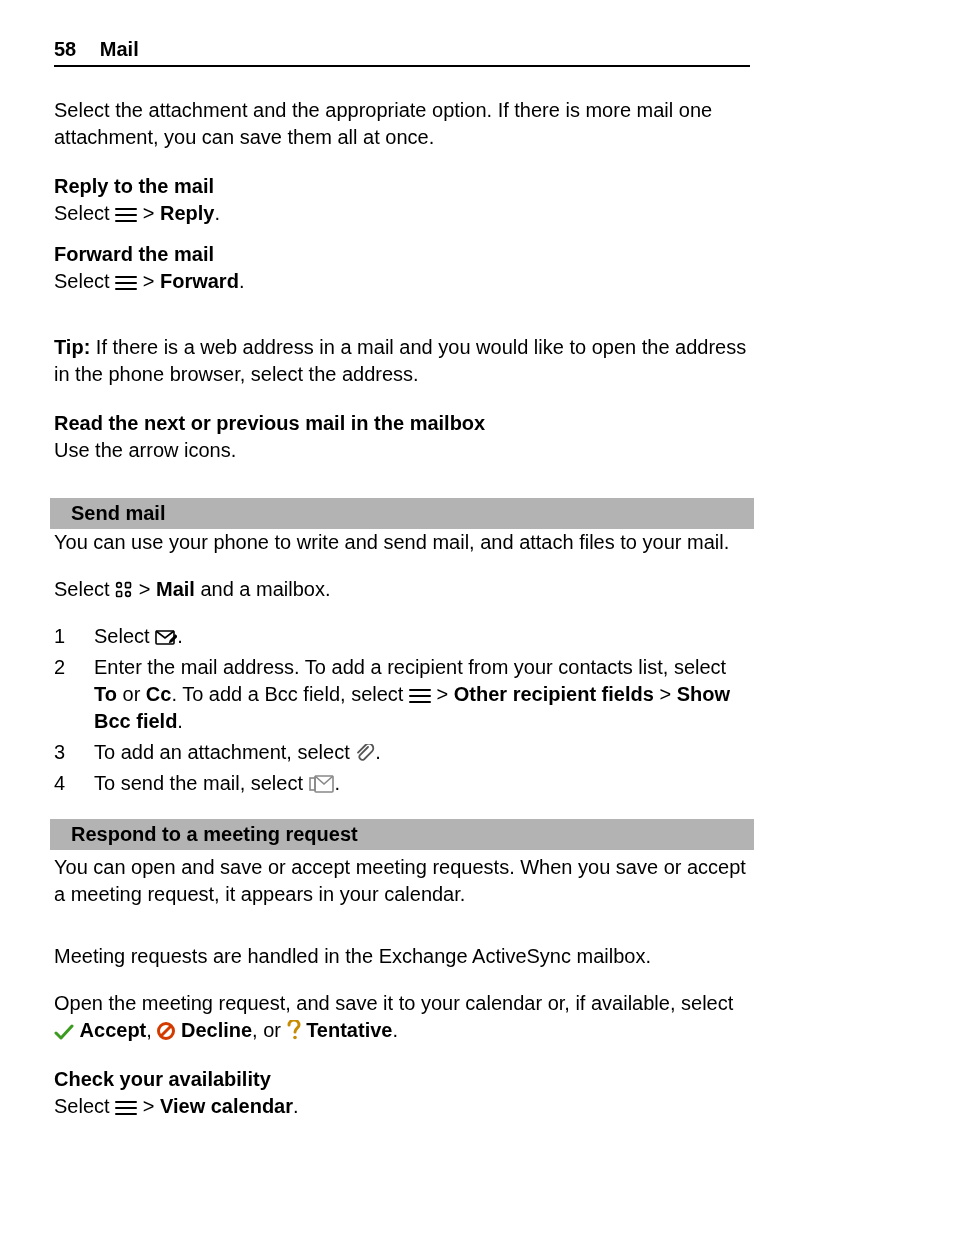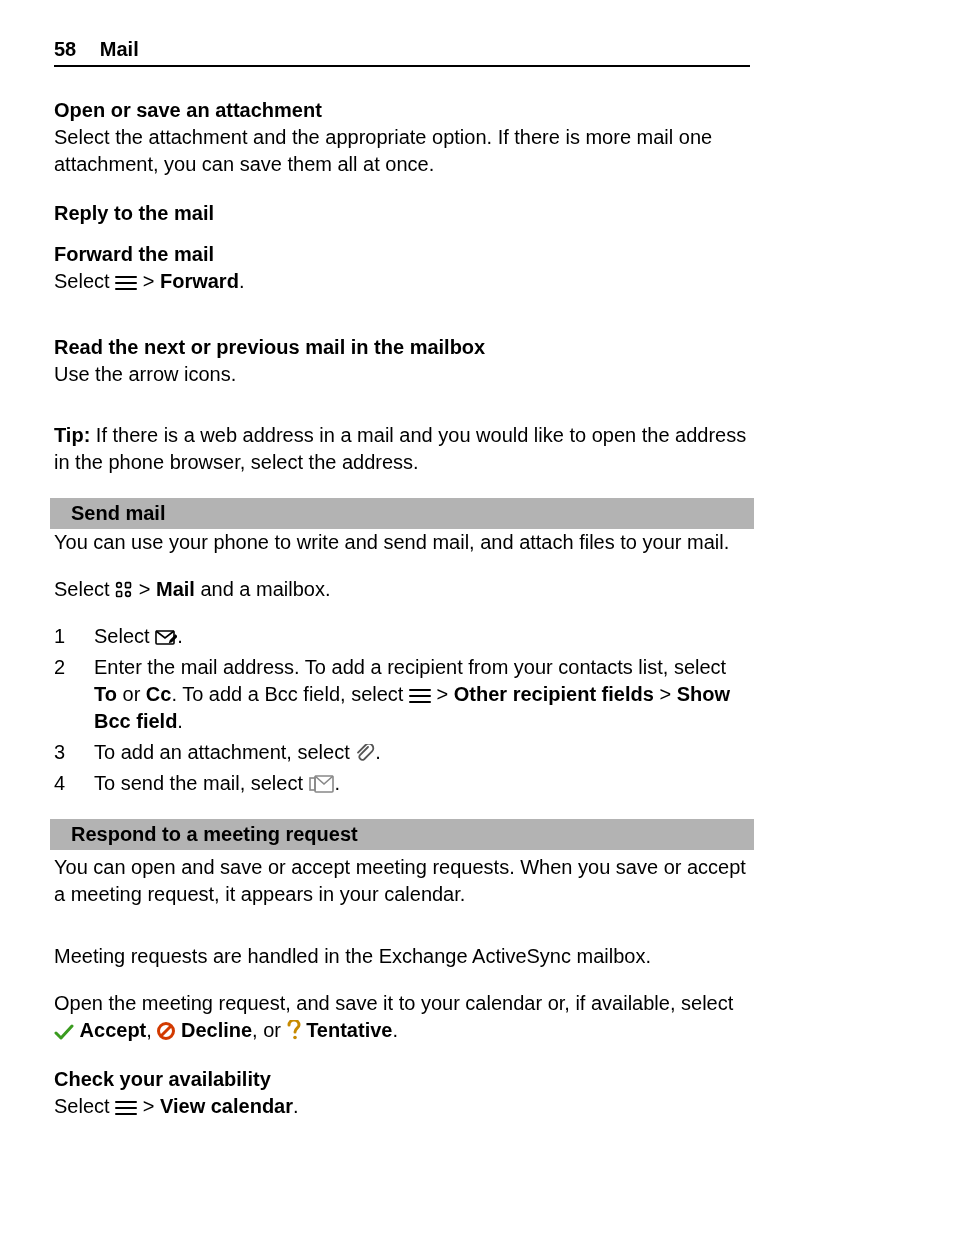--- a/index.html
+++ b/index.html
@@ -65,55 +65,68 @@
 <body>
 
 <div class="page">
 
   <div class="header">
     <span class="pn">58</span>
     <span class="ch">Mail</span>
   </div>
 
   <div class="block">
-    <h3>Open or save an attachment</h3>
     <p>Select the attachment and the appropriate option. If there is more mail one attachment, you can save them all at once.</p>
   </div>
 
   <div class="block-sm">
     <h3>Reply to the mail</h3>
+    <p>
+      <span>Select </span>
+      <span class="icon">
+        <svg width="22" height="16" viewBox="0 0 22 16">
+            <g stroke="#000" stroke-width="2" stroke-linecap="round" fill="none">
+              <line x1="1" y1="2" x2="21" y2="2"></line>
+              <line x1="1" y1="8" x2="21" y2="8"></line>
+              <line x1="1" y1="14" x2="21" y2="14"></line>
+            </g>
+          </svg>
+      </span>
+      <span> &gt; </span>
+      <span class="bold">Reply</span><span>.</span>
+    </p>
   </div>
 
   <div class="block" style="margin-bottom:39px">
     <h3>Forward the mail</h3>
     <p>
       <span>Select </span>
       <span class="icon">
         <svg width="22" height="16" viewBox="0 0 22 16">
             <g stroke="#000" stroke-width="2" stroke-linecap="round" fill="none">
               <line x1="1" y1="2" x2="21" y2="2"></line>
               <line x1="1" y1="8" x2="21" y2="8"></line>
               <line x1="1" y1="14" x2="21" y2="14"></line>
             </g>
           </svg>
       </span>
       <span> &gt; </span>
       <span class="bold">Forward</span><span>.</span>
     </p>
   </div>
 
+  <div class="block">
+    <p>
+      <span class="bold">Tip:</span><span> If there is a web address in a mail and you would like to open the address in the phone browser, select the address.</span>
+    </p>
+  </div>
+
   <div class="block" style="margin-bottom:34px">
     <h3>Read the next or previous mail in the mailbox</h3>
     <p>Use the arrow icons.</p>
-  </div>
-
-  <div class="block">
-    <p>
-      <span class="bold">Tip:</span><span> If there is a web address in a mail and you would like to open the address in the phone browser, select the address.</span>
-    </p>
   </div>
 
   <div class="sec-title-bar">Send mail</div>
   <p style="margin-bottom:20px">You can use your phone to write and send mail, and attach files to your mail.</p>
 
   <p style="margin-bottom:20px">
     <span>Select </span>
     <span class="icon">
       <svg width="18" height="18" viewBox="0 0 18 18">
           <g fill="none" stroke="#000" stroke-width="1.6">

